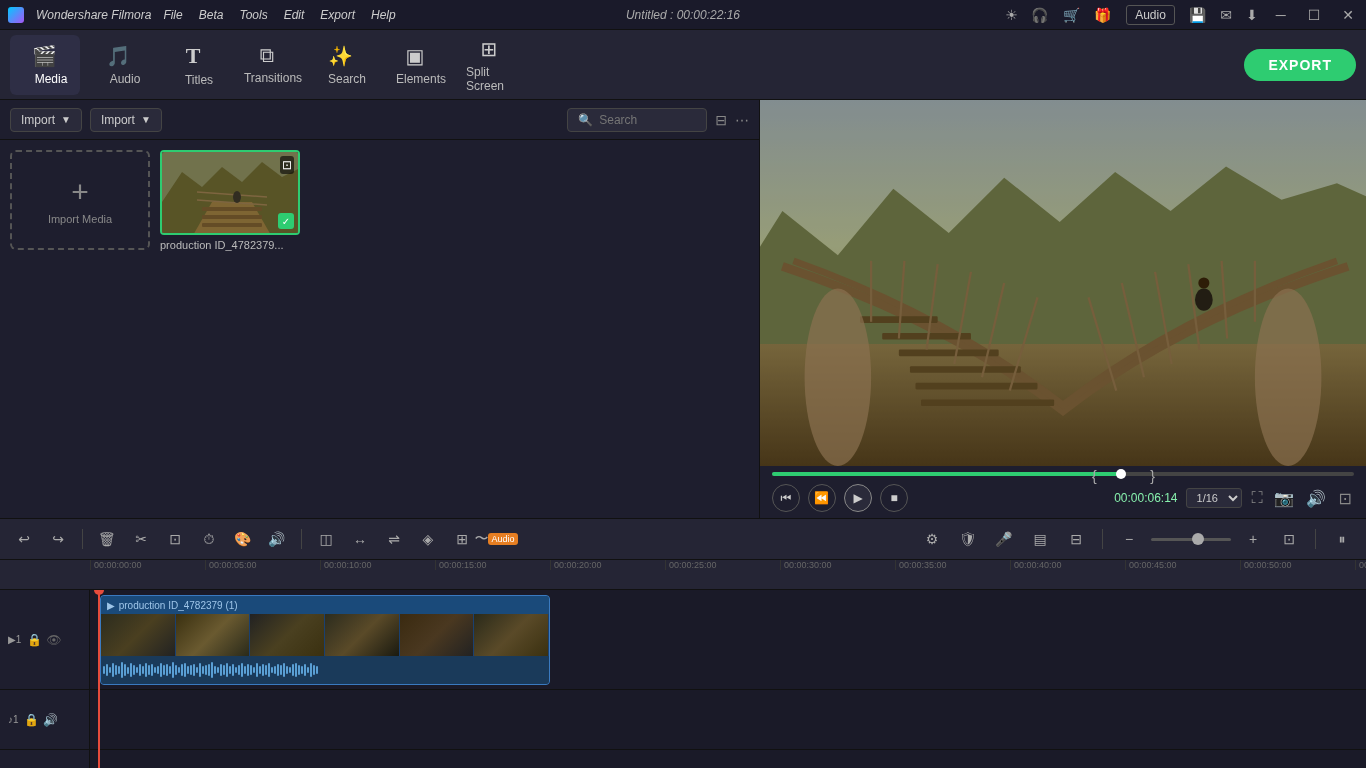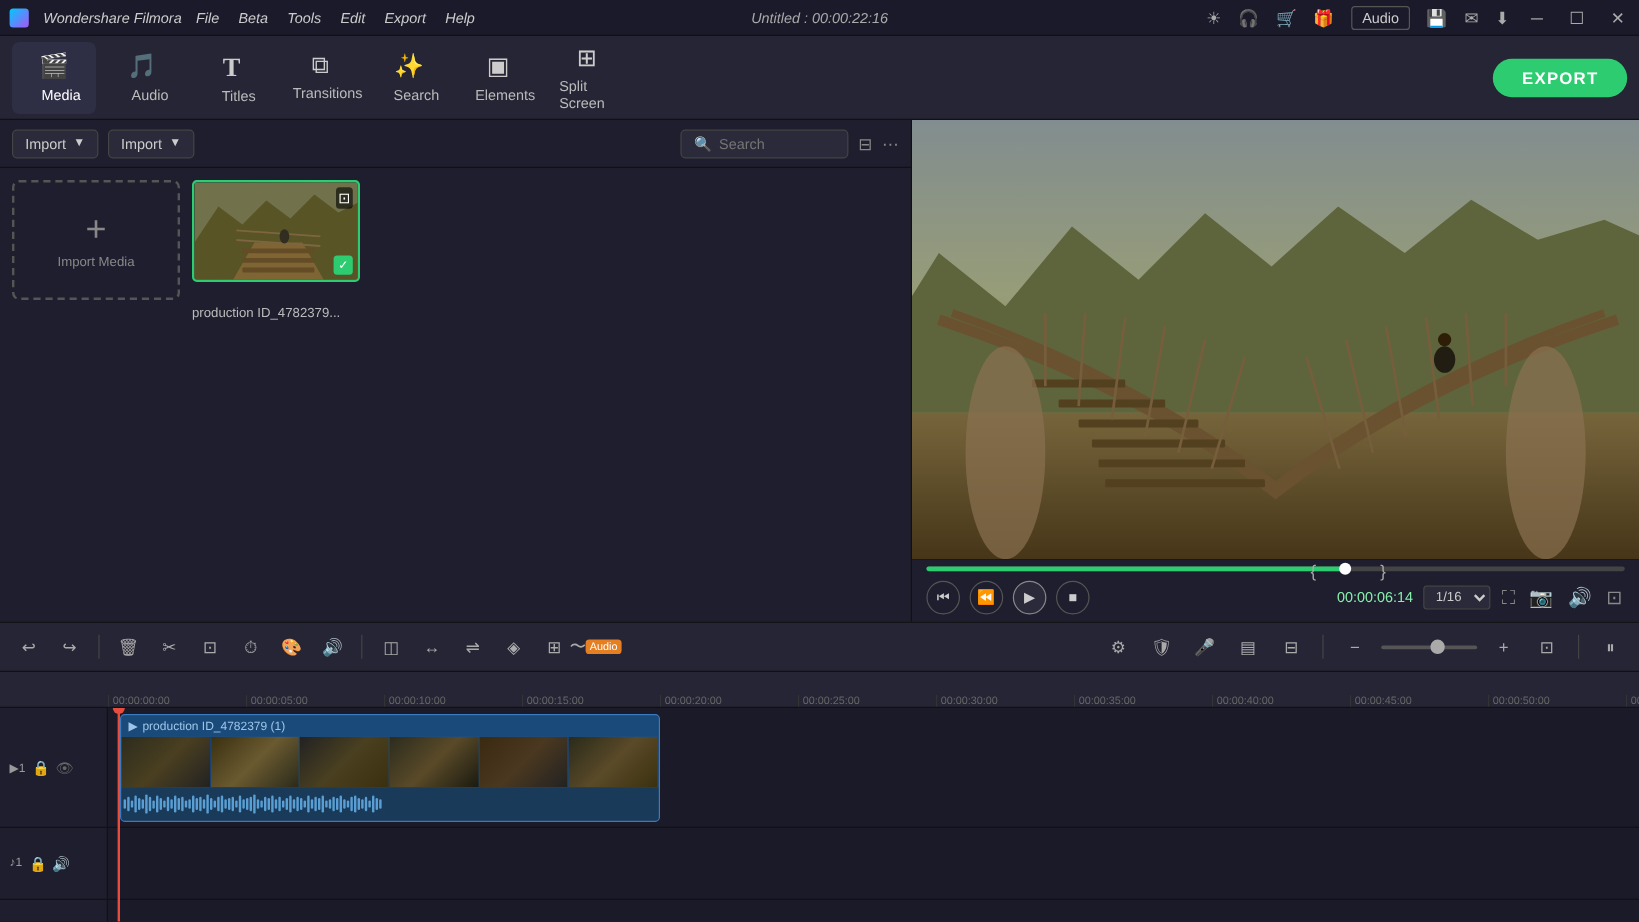--- a/index.html
+++ b/index.html
@@ -239,21 +239,21 @@
       border-radius: 3px;
       display: flex;
       align-items: center;
       justify-content: center;
       font-size: 10px;
       color: #fff;
     }
     .media-name {
       font-size: 11px;
       color: #bbb;
-      margin-top: 20px;
+      margin-top: 4px;
       white-space: nowrap;
       overflow: hidden;
       text-overflow: ellipsis;
     }
 
     
     .video-thumb-canvas {
       width: 100%;
       height: 100%;
       background: linear-gradient(135deg, #2c2c1e 0%, #4a3f20 30%, #6b5c30 50%, #3a3020 70%, #222 100%);
@@ -423,21 +423,21 @@
     #timeline {
       height: 250px;
       background: #1a1a28;
       display: flex;
       flex-direction: column;
     }
     #timeline-header {
       height: 30px;
       background: #252535;
       display: flex;
-      align-items: flex-end;
+      align-items: flex-start;
       padding: 0 0 0 90px;
       border-bottom: 1px solid #111;
       overflow: hidden;
     }
     .time-ruler {
       display: flex;
       flex: 1;
     }
     .time-tick {
       font-size: 9px;

